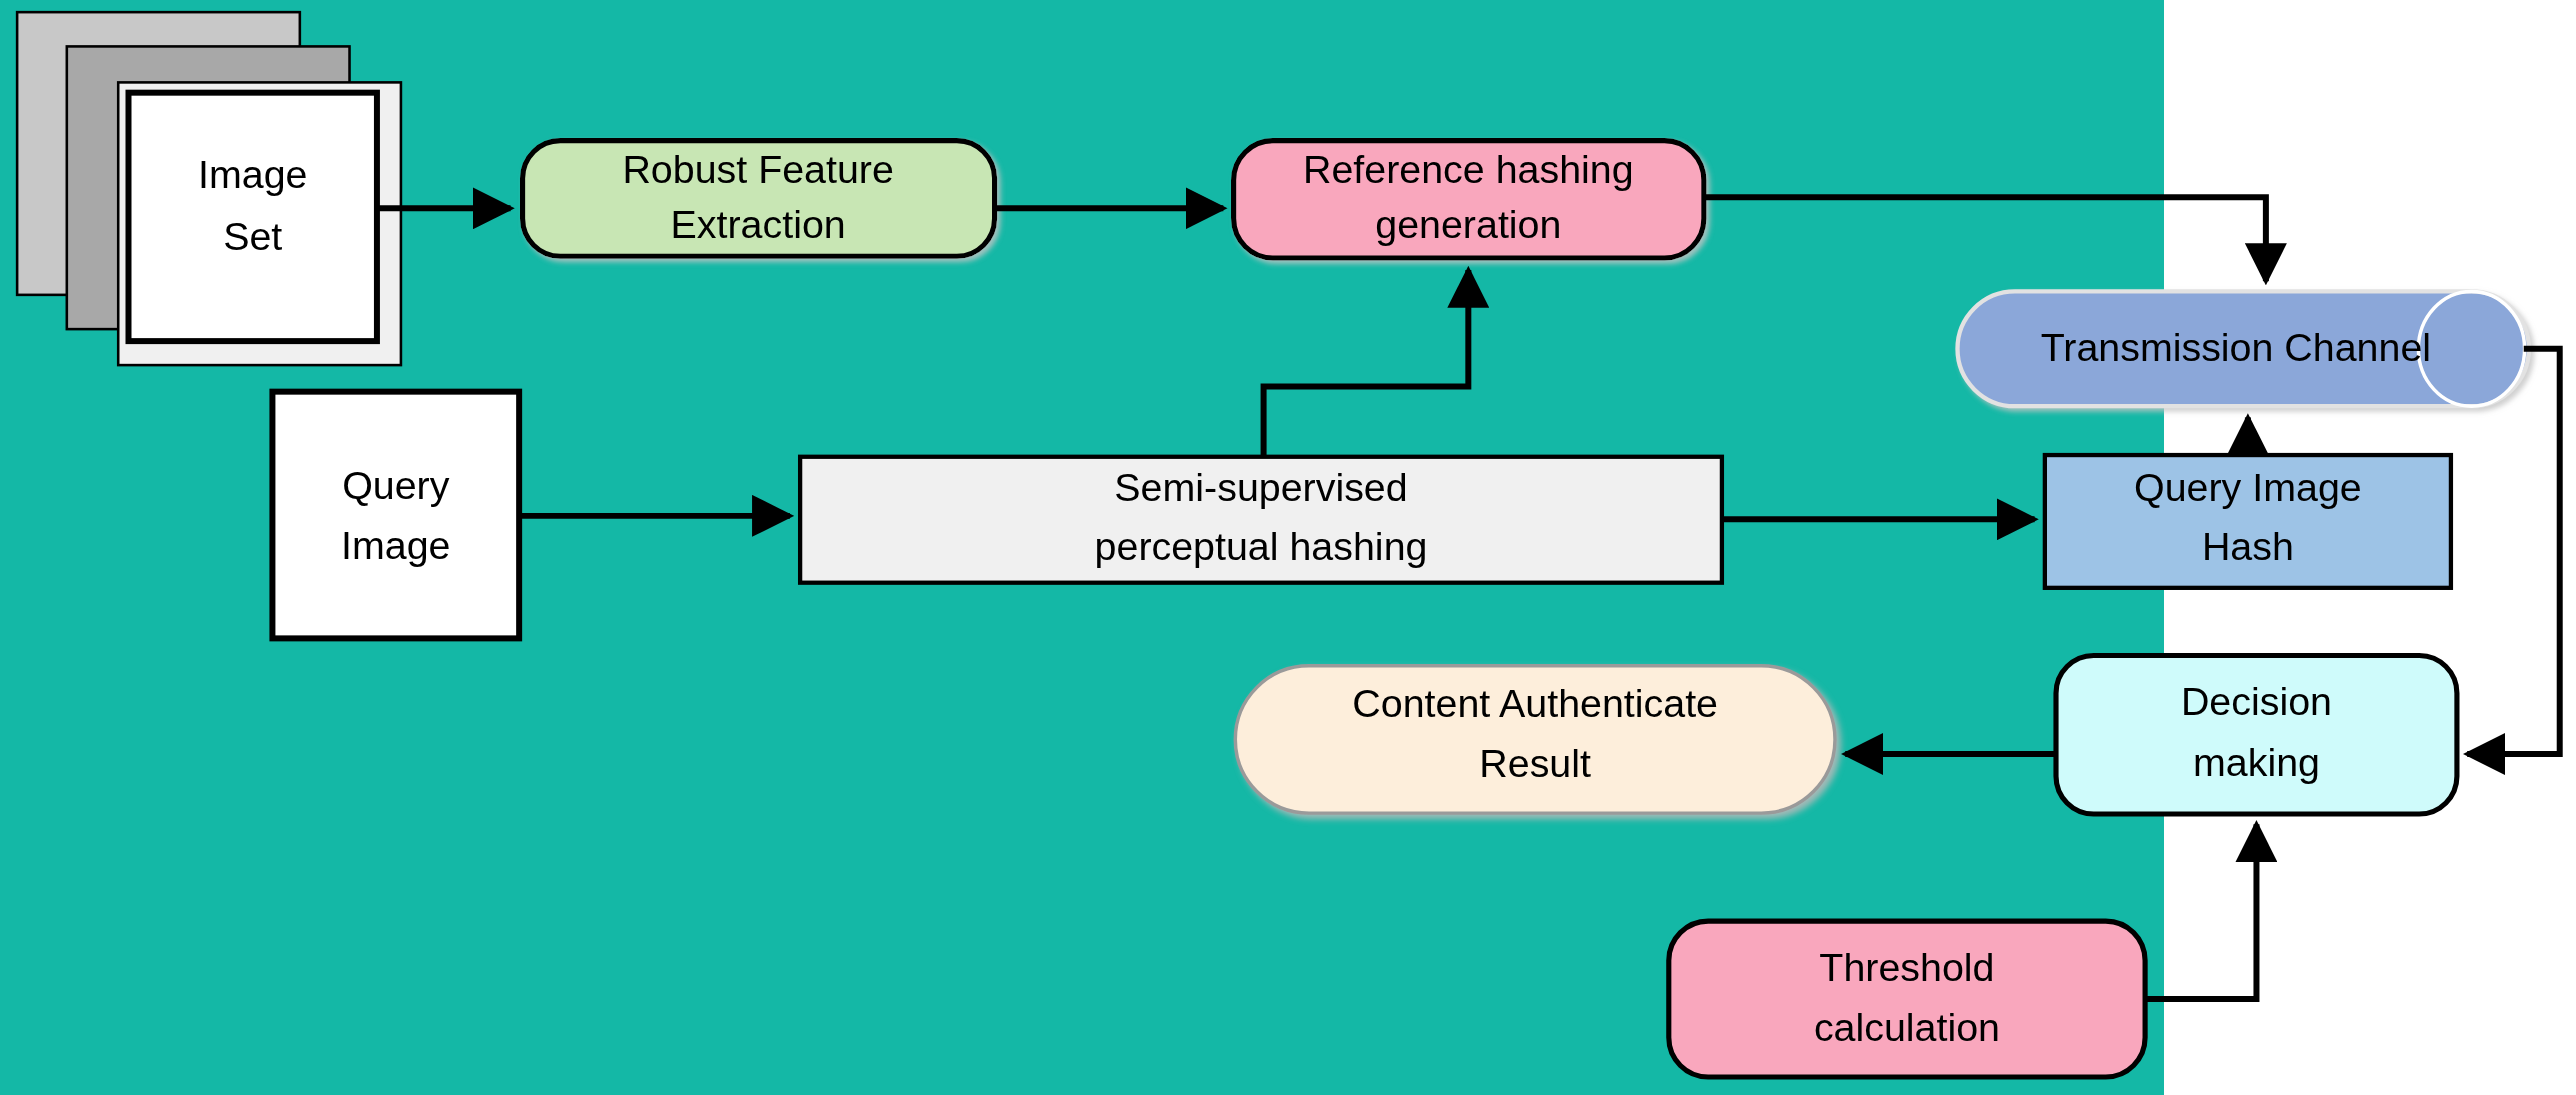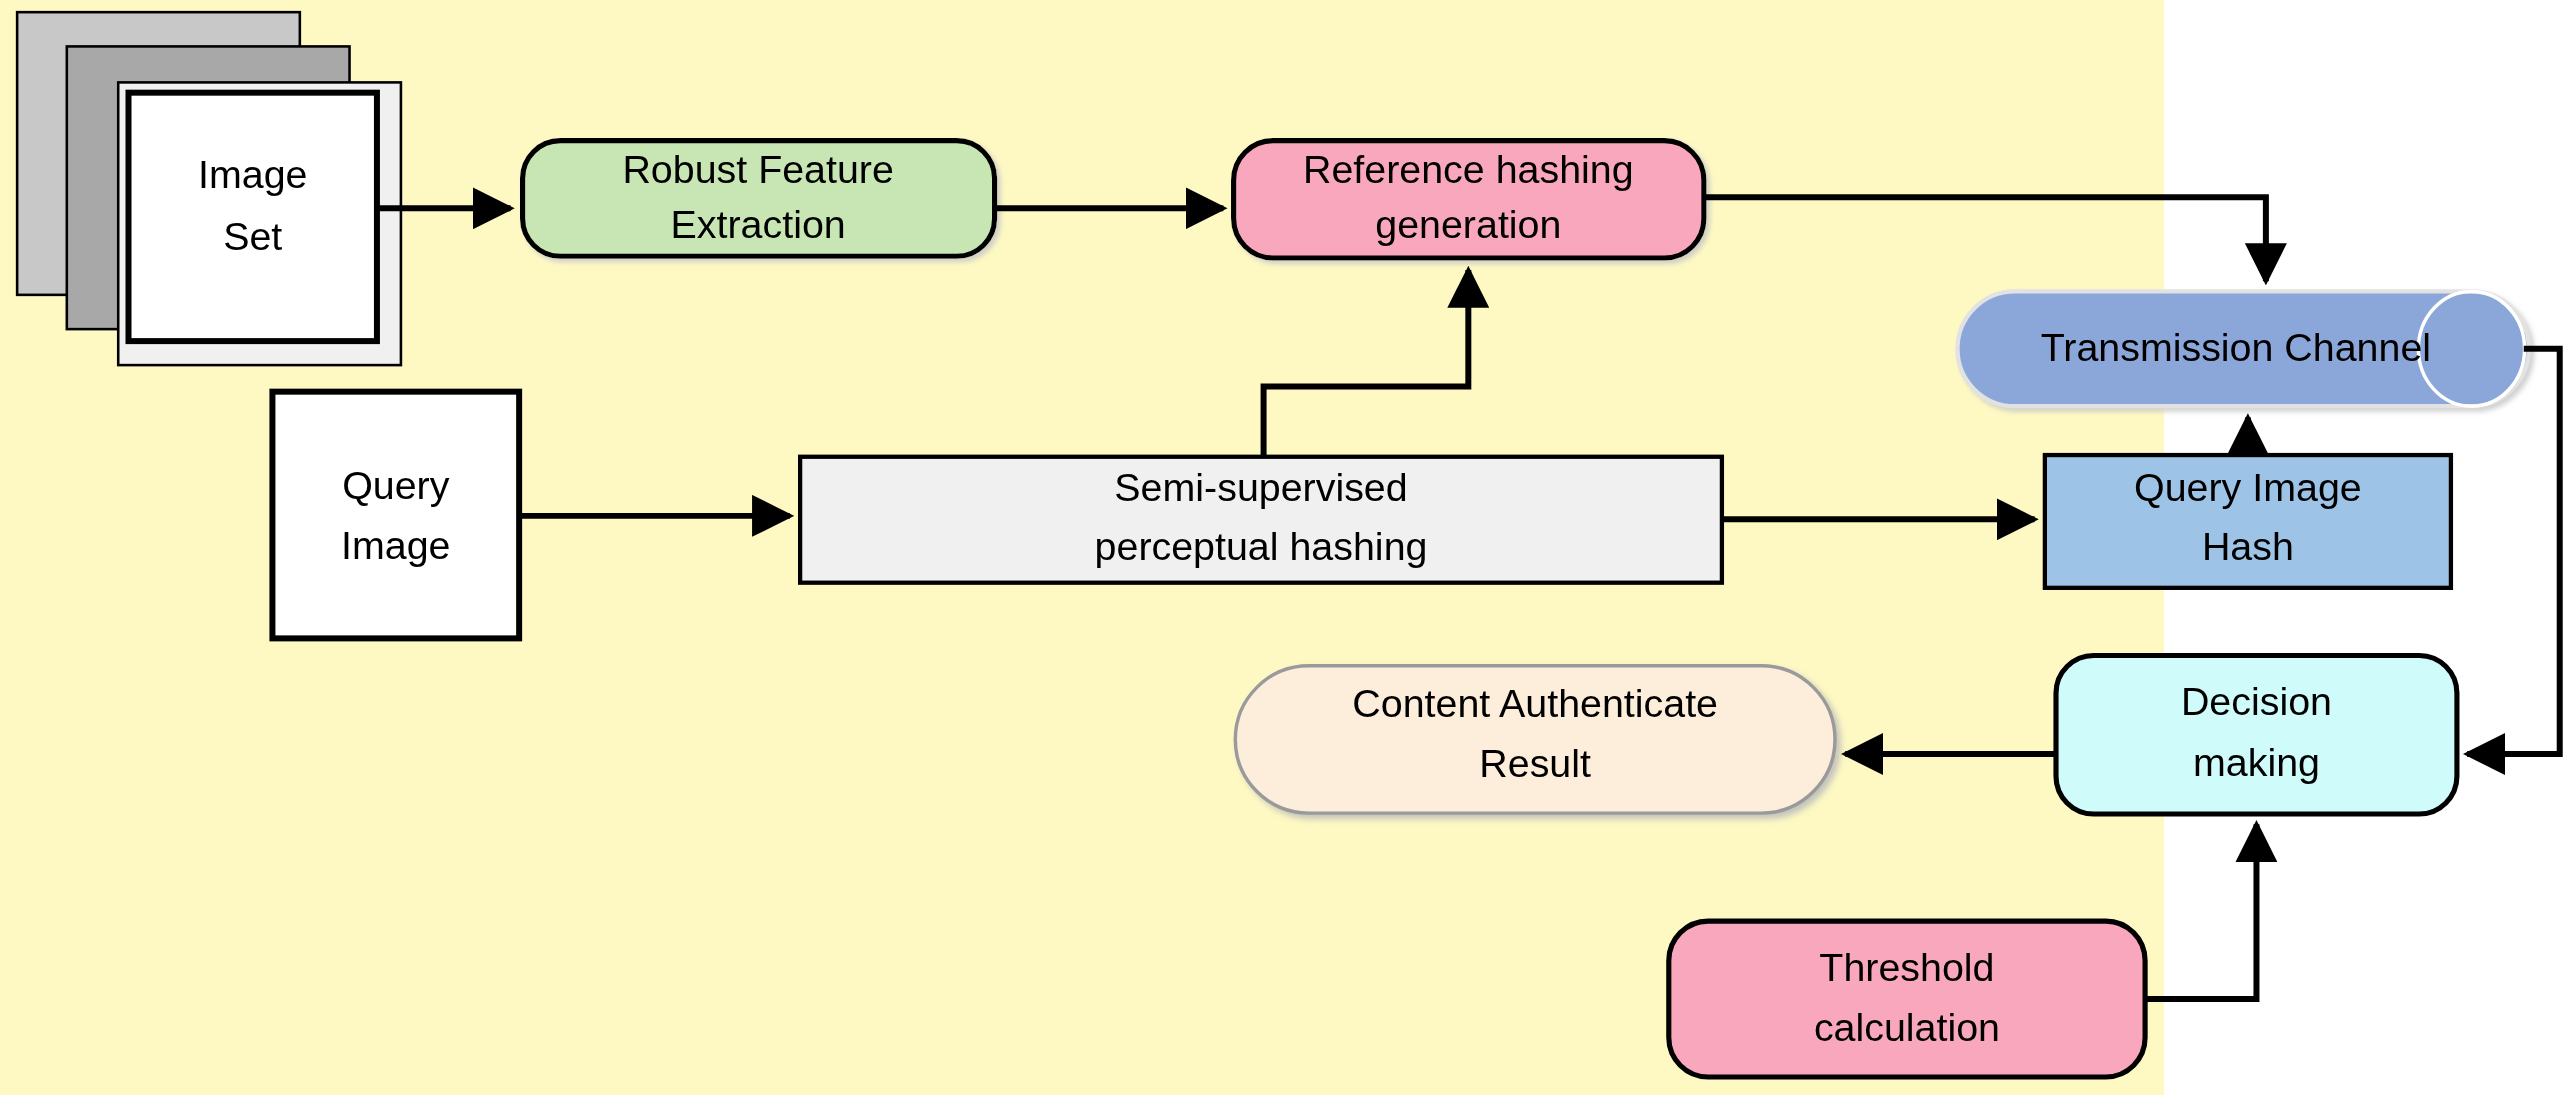--- a/index.html
+++ b/index.html
@@ -1,17 +1,17 @@
 <!DOCTYPE html>
 <html style="font-size:13.7px"><head>
 <meta charset="utf-8">
 <style>
   html,body{margin:0;padding:0;background:#ffffff;}
   body{width:2576px;height:1096px;overflow:hidden;font-family:"Liberation Sans",sans-serif;}
-  #stage{position:relative;width:2164px;height:1096px;background:#fef9c3;}
+  #stage{position:relative;width:2164px;height:1096px;background:#14b8a6;}
   svg#diagram{position:absolute;left:0;top:0;width:2576px;height:1096px;display:block;}
   .node-label{font-family:"Liberation Sans",sans-serif;fill:#000;text-anchor:middle;dominant-baseline:middle;}
   .lbl-46{font-size:46px;}
 </style>
 </head>
 <body>
 
 <div id="stage">
 <svg id="diagram" viewBox="0 0 3007 1279" xmlns="http://www.w3.org/2000/svg">
 

